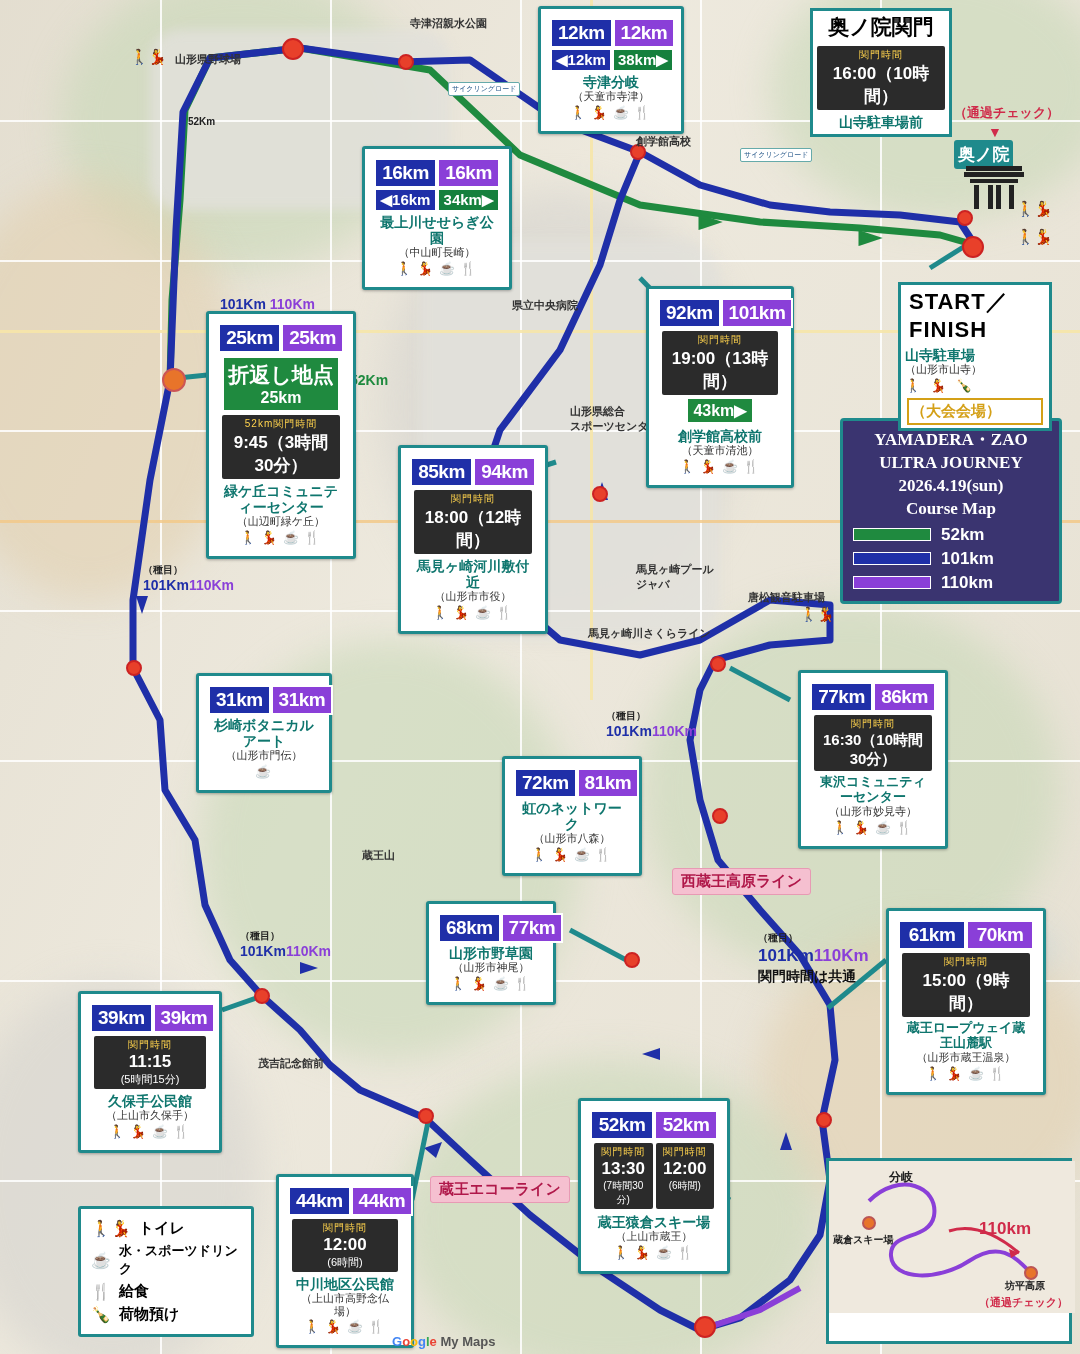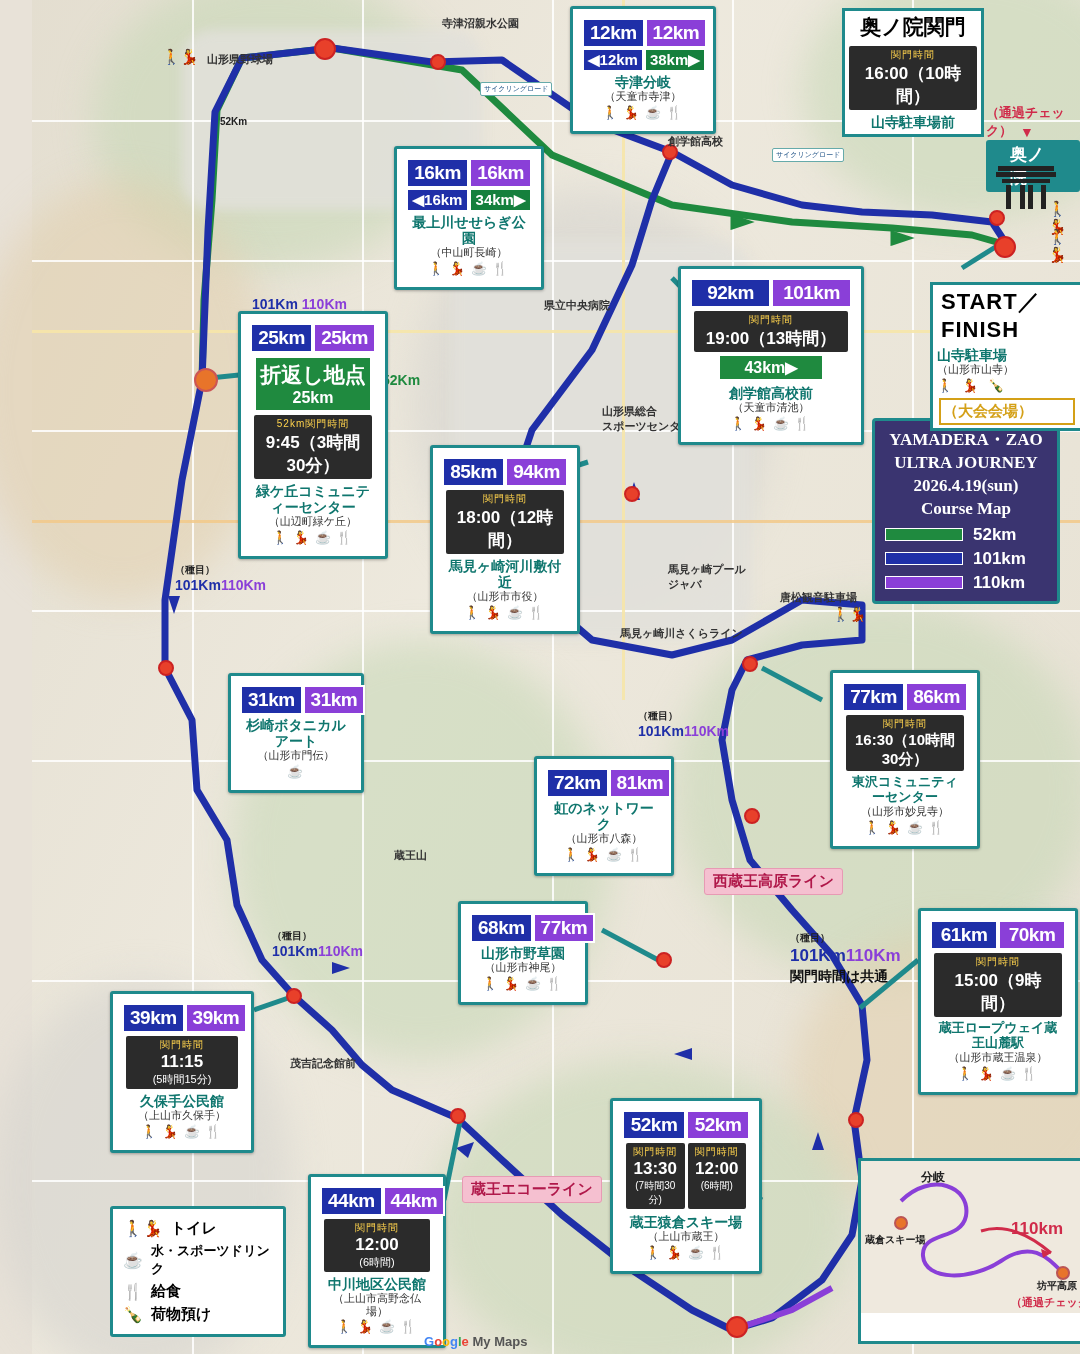--- a/index.html
+++ b/index.html
@@ -8,21 +8,20 @@
     font-family: "Liberation Sans", sans-serif;
     background: #e8e2d8;
     overflow: hidden;
     position: relative;
   }
   #map-root {
     position: absolute; inset: 0;
     background:
       linear-gradient(115deg, rgba(222,216,200,0.6) 0%, rgba(238,234,222,0.6) 40%, rgba(226,220,204,0.6) 100%),
       #ece7dc;
-    margin-left: 32px;
   }
   
   .terrain { position: absolute; border-radius: 50%; filter: blur(18px); }
   .t-green { background: rgba(196,215,180,0.55); }
   .t-tan   { background: rgba(226,205,170,0.5); }
   .t-grey  { background: rgba(214,212,206,0.6); }
   .t-water { background: rgba(168,200,216,0.55); }
 
   
   .urban {
@@ -105,21 +104,21 @@
   }
   #startfinish .sf { font-size: 22px; font-weight: bold; letter-spacing: 1px; padding: 2px 8px; }
   #startfinish .venue { background: #fff; color: #d4a017; font-weight: bold; font-size: 15px;
       border: 2px solid #d4a017; margin: 3px 6px; padding: 2px; }
 
   
   #okunoin-gate { position: absolute; background: #fff; border: 3px solid #1f8a8c; text-align: center; }
   #okunoin-gate .ttl { font-size: 21px; font-weight: bold; padding: 2px 10px; }
   #okunoin-label {
     position: absolute; background: #1f8a8c; color: #fff; font-size: 17px; font-weight: bold;
-    padding: 3px 24px; border-radius: 3px;
+    padding: 3px 4px; border-radius: 3px;
   }
   .check-red { position: absolute; color: #d02b4a; font-size: 13px; font-weight: bold; }
 
   
   #key-box {
     position: absolute; background: #fff; border: 3px solid #1f8a8c; border-radius: 3px;
     padding: 6px 10px;
   }
   #key-box .kr { display: flex; align-items: center; gap: 8px; font-size: 15px; font-weight: bold; margin: 4px 0; }
 
@@ -298,21 +297,21 @@
   </div>
   <div class="kmnote" style="left:758px; top:926px; font-size:17px;">
     <span class="sm">（種目）</span><br>
     <span class="b">101Km</span><span class="p">110Km</span><br>
     <span style="font-size:14px; color:#111;">関門時間は共通</span>
   </div>
 
   <div class="chip" style="left:672px; top:868px;">西蔵王高原ライン</div>
   <div class="chip" style="left:430px; top:1176px;">蔵王エコーライン</div>
 
-  <div id="legend-card" style="left:840px; top:418px; width:188px;">
+  <div id="legend-card" style="left:840px; top:418px; width:222px;">
     <div class="t">
       <div>YAMADERA・ZAO</div>
       <div>ULTRA JOURNEY</div>
       <div>2026.4.19(sun)</div>
       <div>Course Map</div>
     </div>
     <div class="lg-row">
       <div class="lg-sw" style="background:#1f8a3f;"></div>
       <div class="lg-tx">52km</div>
     </div>
@@ -404,21 +403,21 @@
       <div class="lbl">52km関門時間</div>
       <div class="tm">9:45（3時間30分）</div>
     </div>
     <div class="nm">緑ケ丘コミュニティーセンター</div>
     <div class="sub">（山辺町緑ケ丘）</div>
     <div class="icons">
       <span class="ic-toilet">🚶</span><span class="ic-toilet2">💃</span><span class="ic-cup">☕</span><span class="ic-fork">🍴</span>
     </div>
   </div>
 
-  <div class="box" style="left:646px; top:266px; width:186px;">
+  <div class="box" style="left:646px; top:286px; width:148px;">
     <div class="dist-row">
       <div class="dist d-blue">92km</div>
       <div class="dist d-purple">101km</div>
     </div>
     <div class="gate">
       <div class="lbl">関門時間</div>
       <div class="tm">19:00（13時間）</div>
     </div>
     <div style="background:#1f8a3f; color:#fff; margin:2px 28px; padding:2px; font-size:16px; font-weight:bold; border:2px solid #fff;">43km▶</div>
     <div class="nm">創学館高校前</div>

